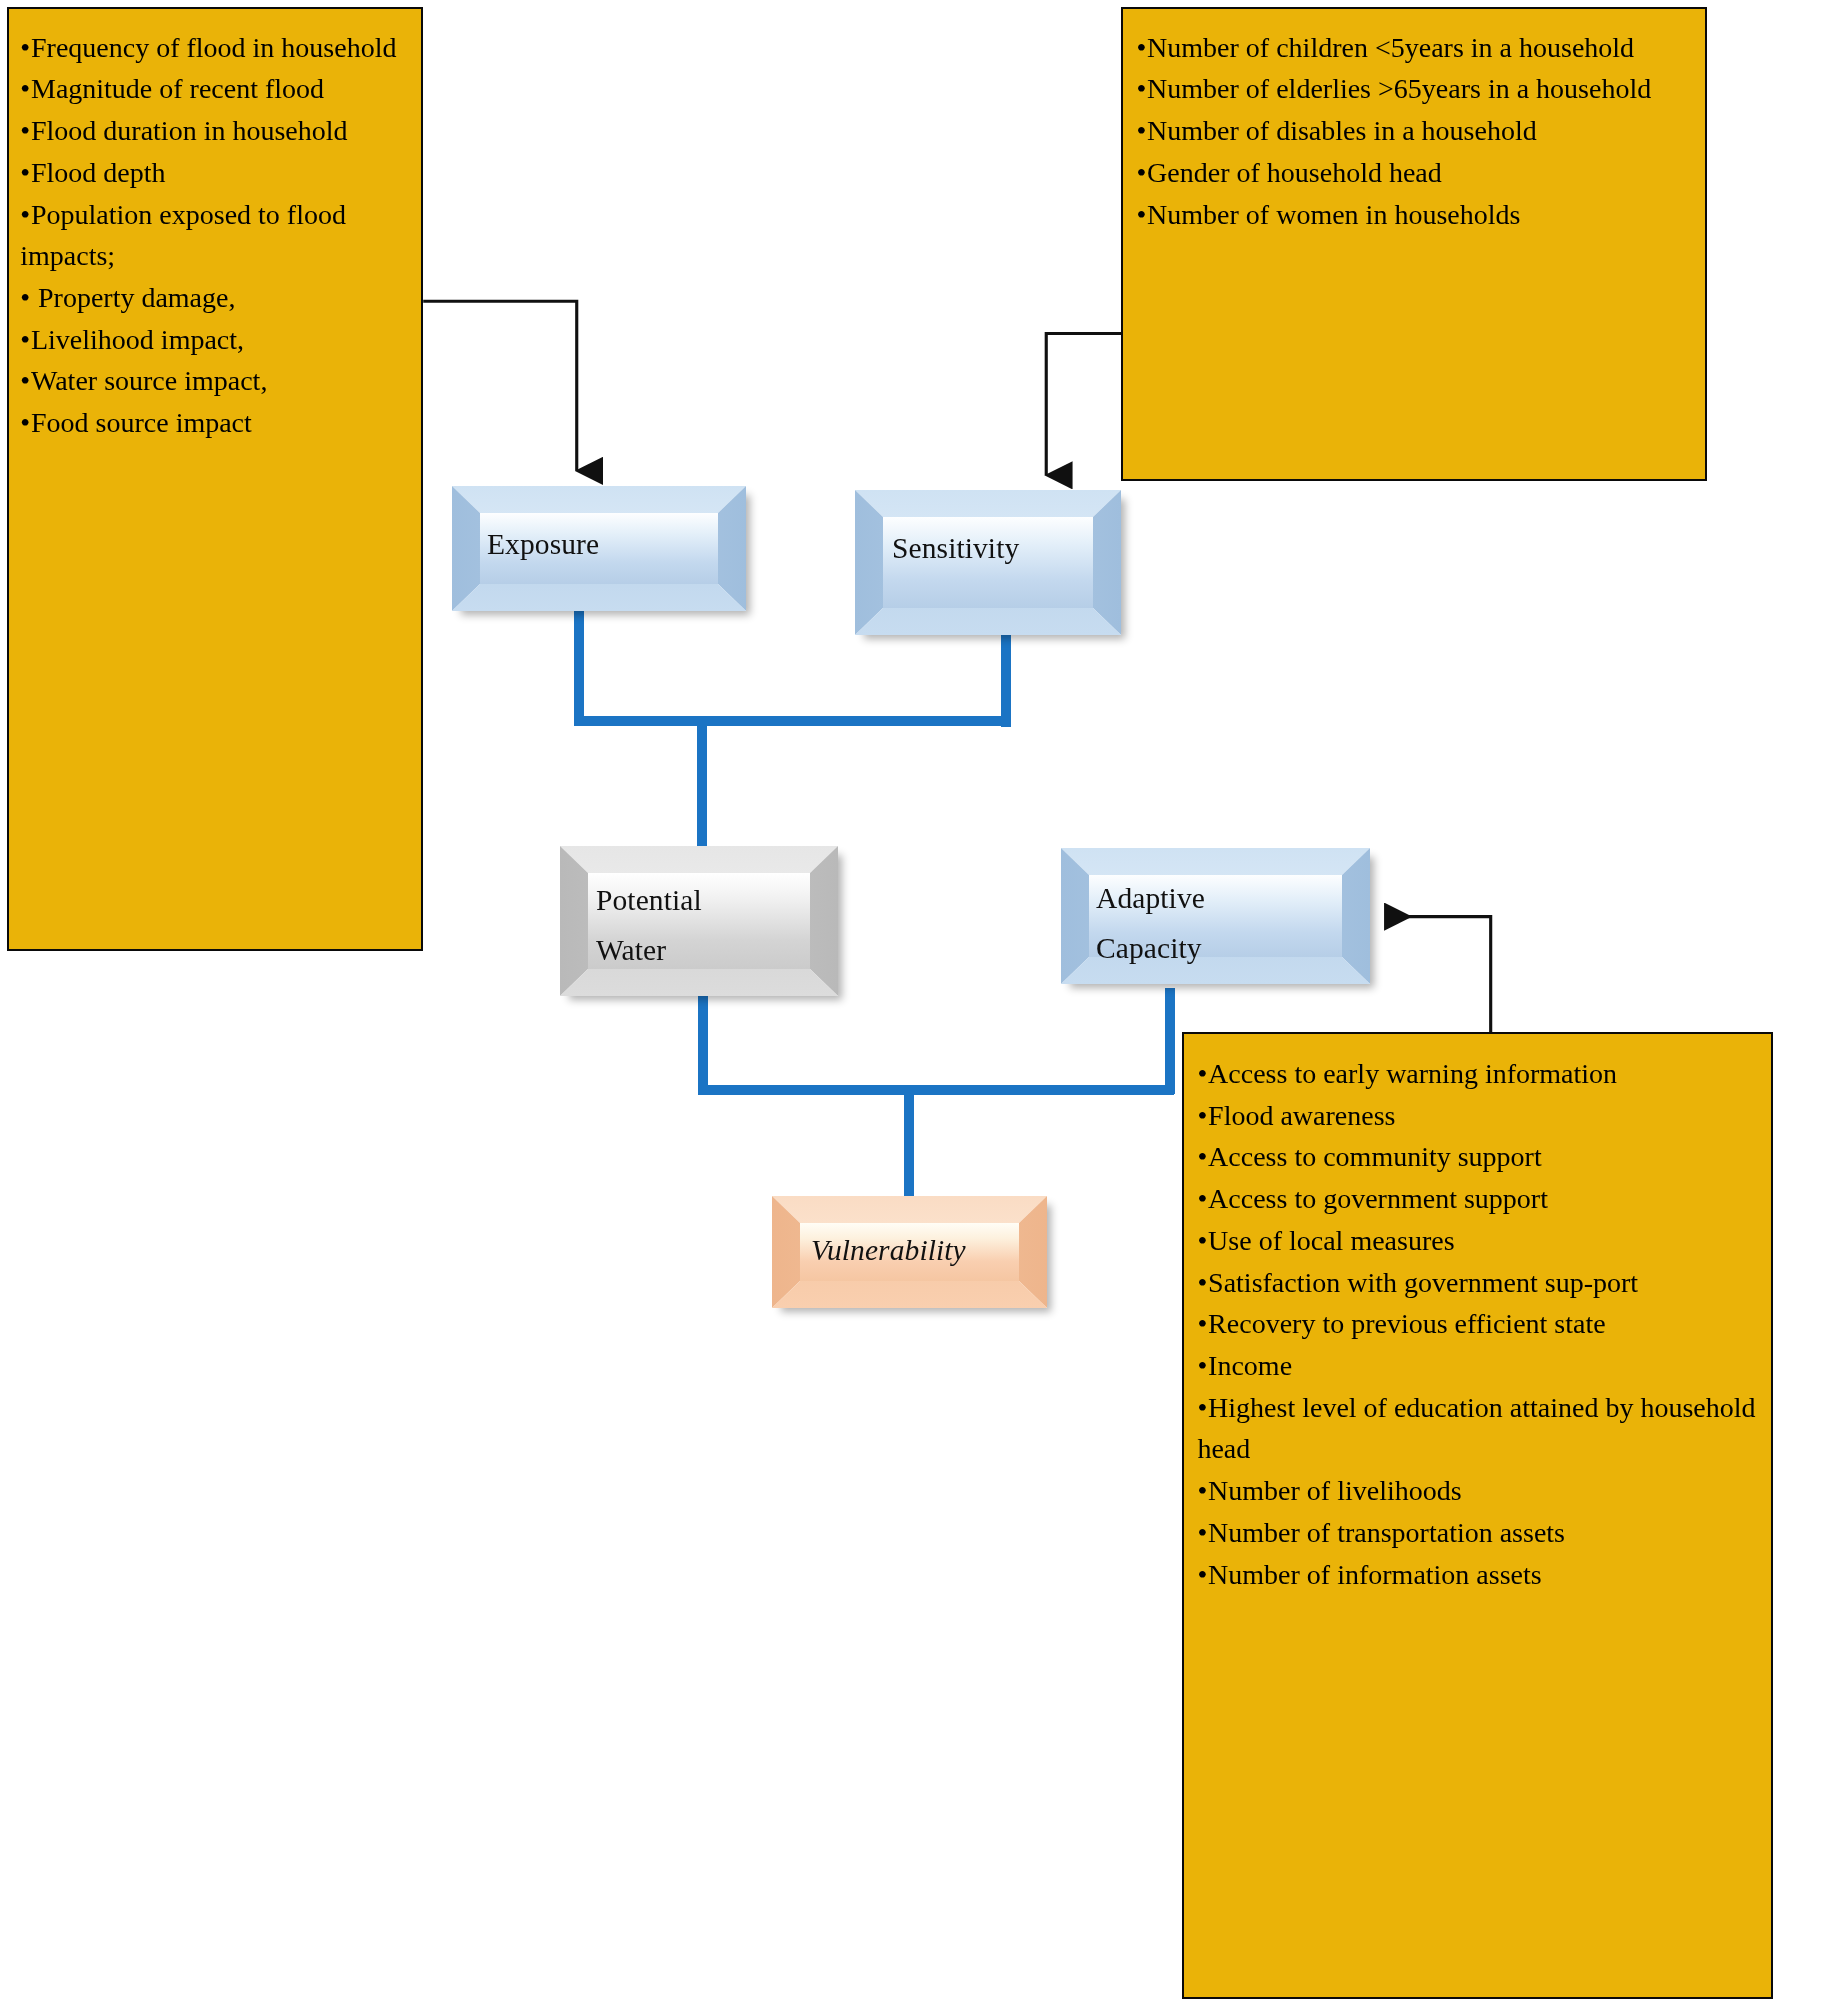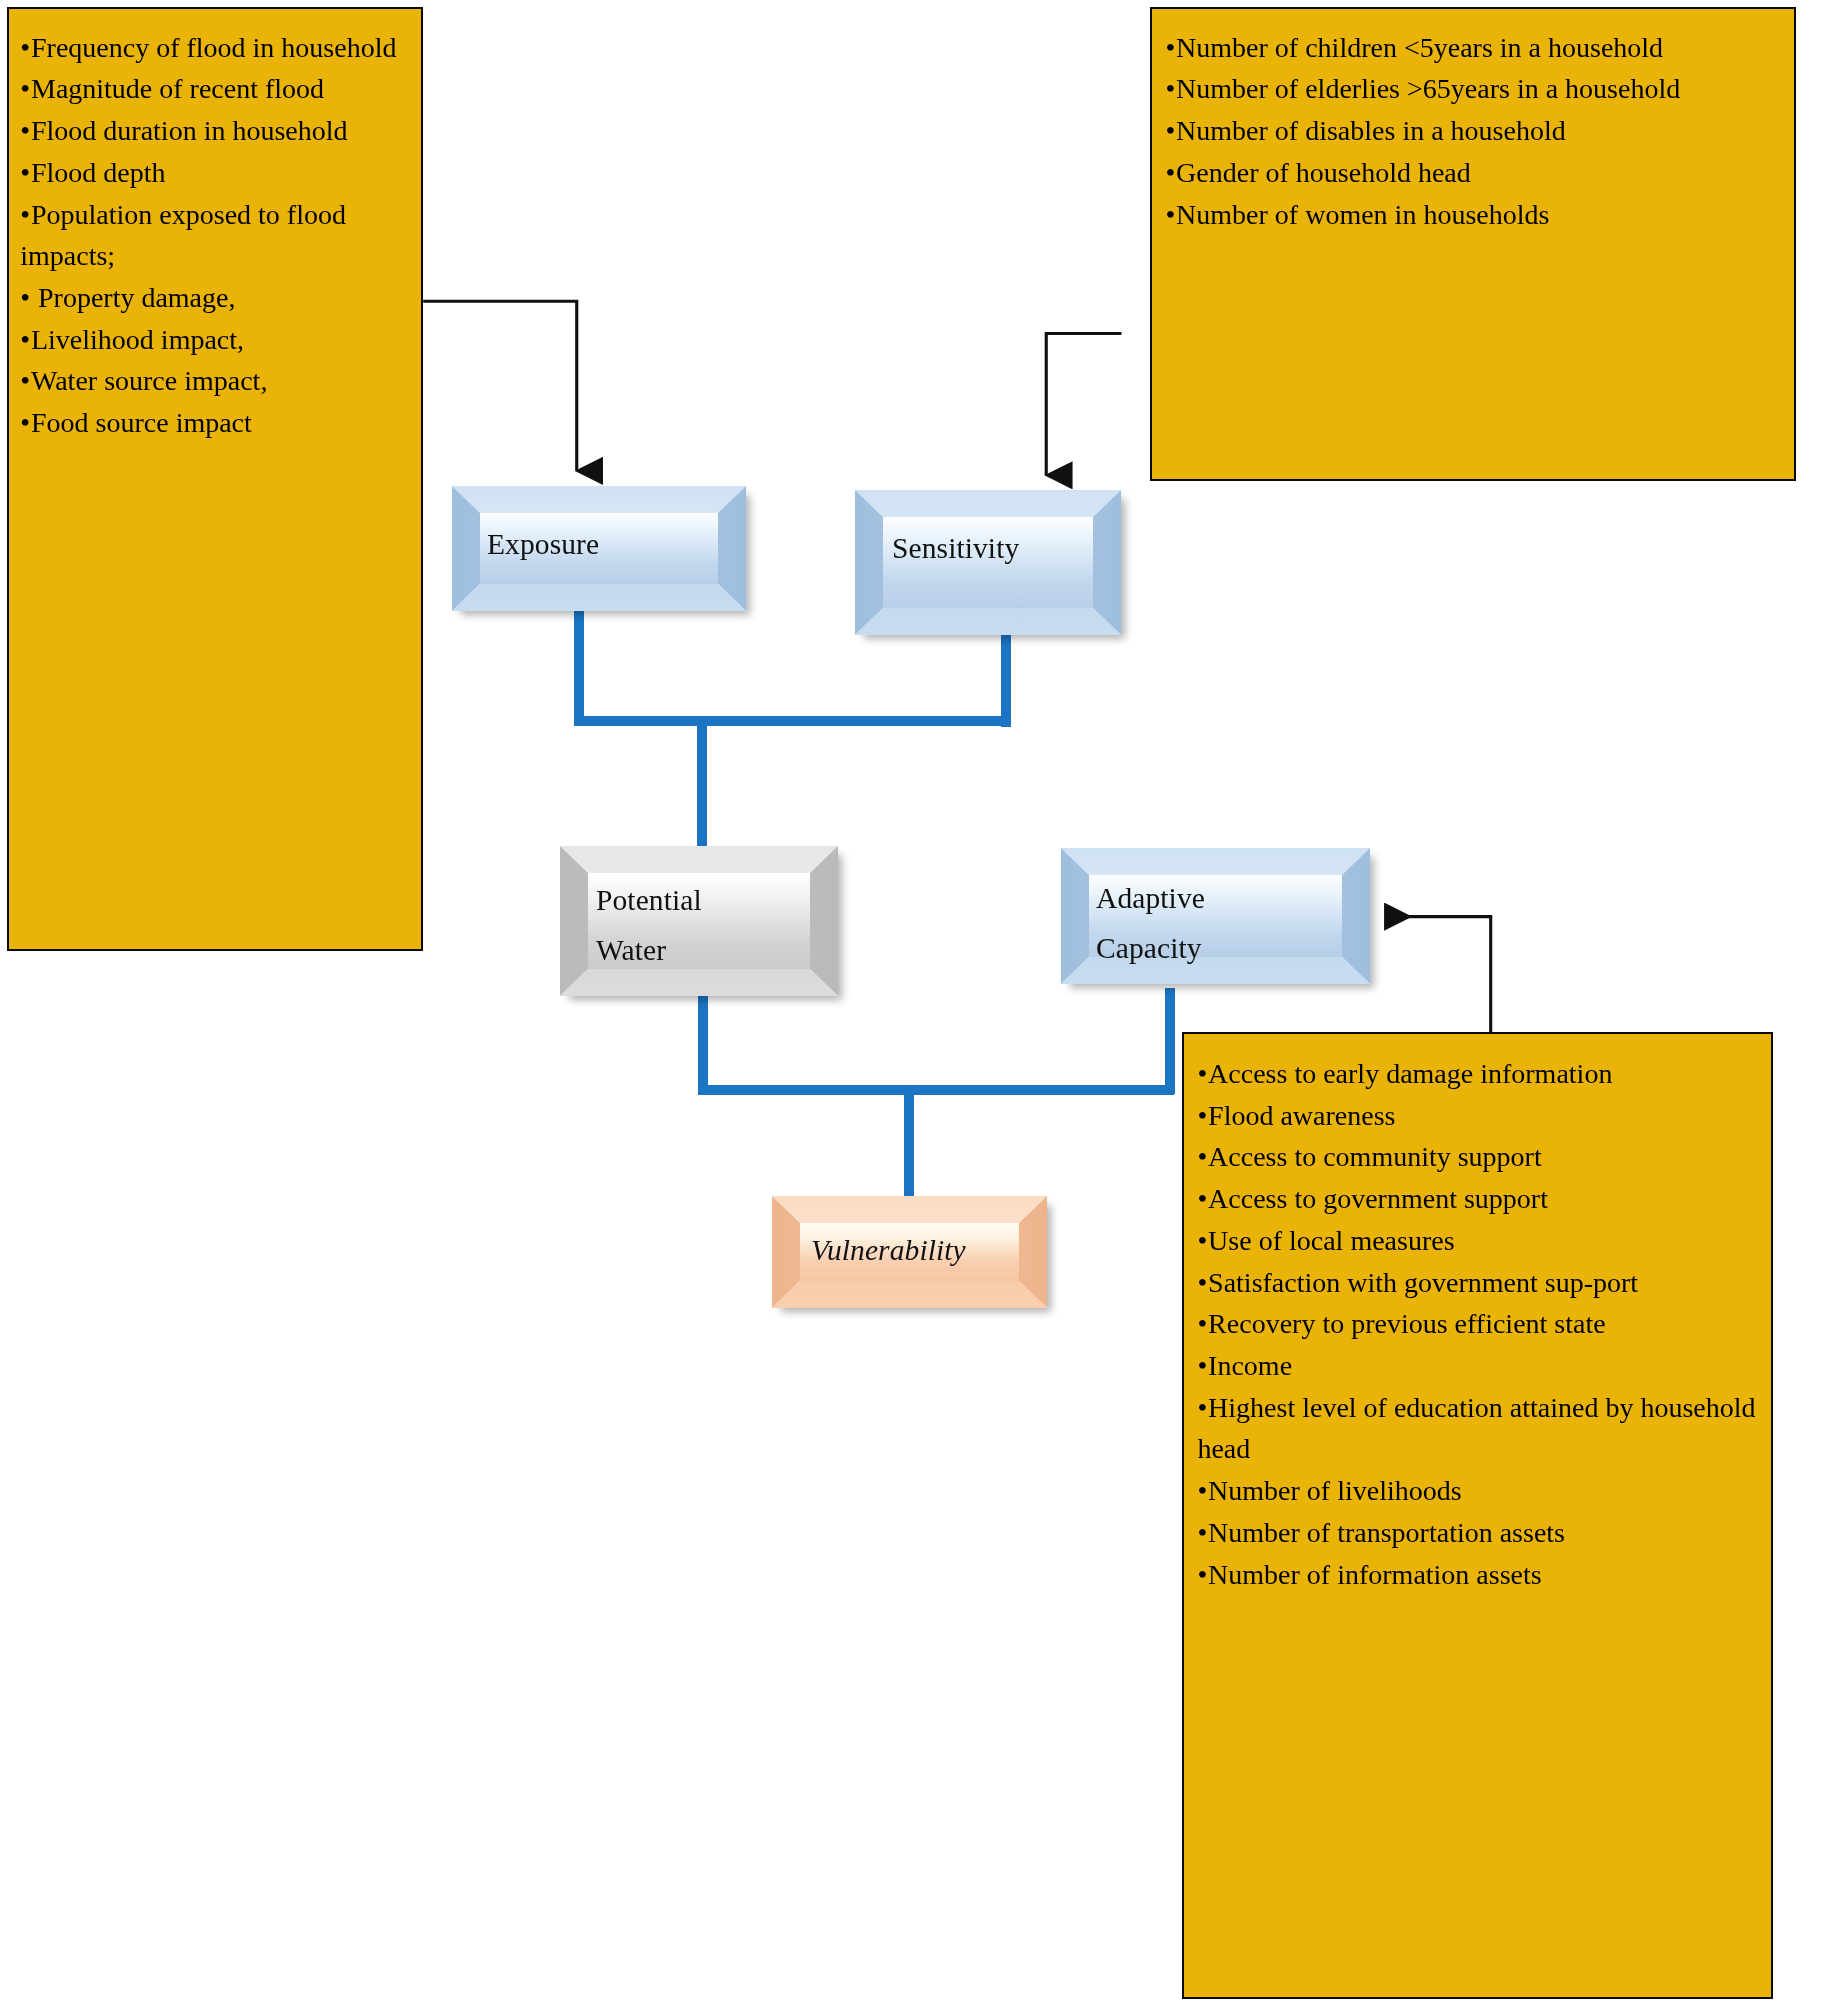--- a/index.html
+++ b/index.html
@@ -91,33 +91,33 @@
       <li>Flood duration in household</li>
       <li>Flood depth</li>
       <li>Population exposed to flood impacts;</li>
       <li> Property damage,</li>
       <li>Livelihood impact,</li>
       <li>Water source impact,</li>
       <li>Food source impact</li>
     </ul>
   </div>
 
-  <div class="listbox" style="left:1150px;top:6.7px;width:646px;height:474px;">
+  <div class="listbox" style="left:1121px;top:6.7px;width:586px;height:474px;">
     <ul style="padding:18px 11.6px 0 13.4px;">
       <li>Number of children &lt;5years in a household</li>
       <li>Number of elderlies &gt;65years in a household</li>
       <li>Number of disables in a household</li>
       <li>Gender of household head</li>
       <li>Number of women in households</li>
     </ul>
   </div>
 
   <div class="listbox" style="left:1182px;top:1032px;width:591px;height:967px;">
     <ul style="padding:19px 9.8px 0 13.4px;">
-      <li>Access to early damage information</li>
+      <li>Access to early warning information</li>
       <li>Flood awareness</li>
       <li>Access to community support</li>
       <li>Access to government support</li>
       <li>Use of local measures</li>
       <li>Satisfaction with government sup-port</li>
       <li>Recovery to previous efficient state</li>
       <li>Income</li>
       <li>Highest level of education attained by household head</li>
       <li>Number of livelihoods</li>
       <li>Number of transportation assets</li>

